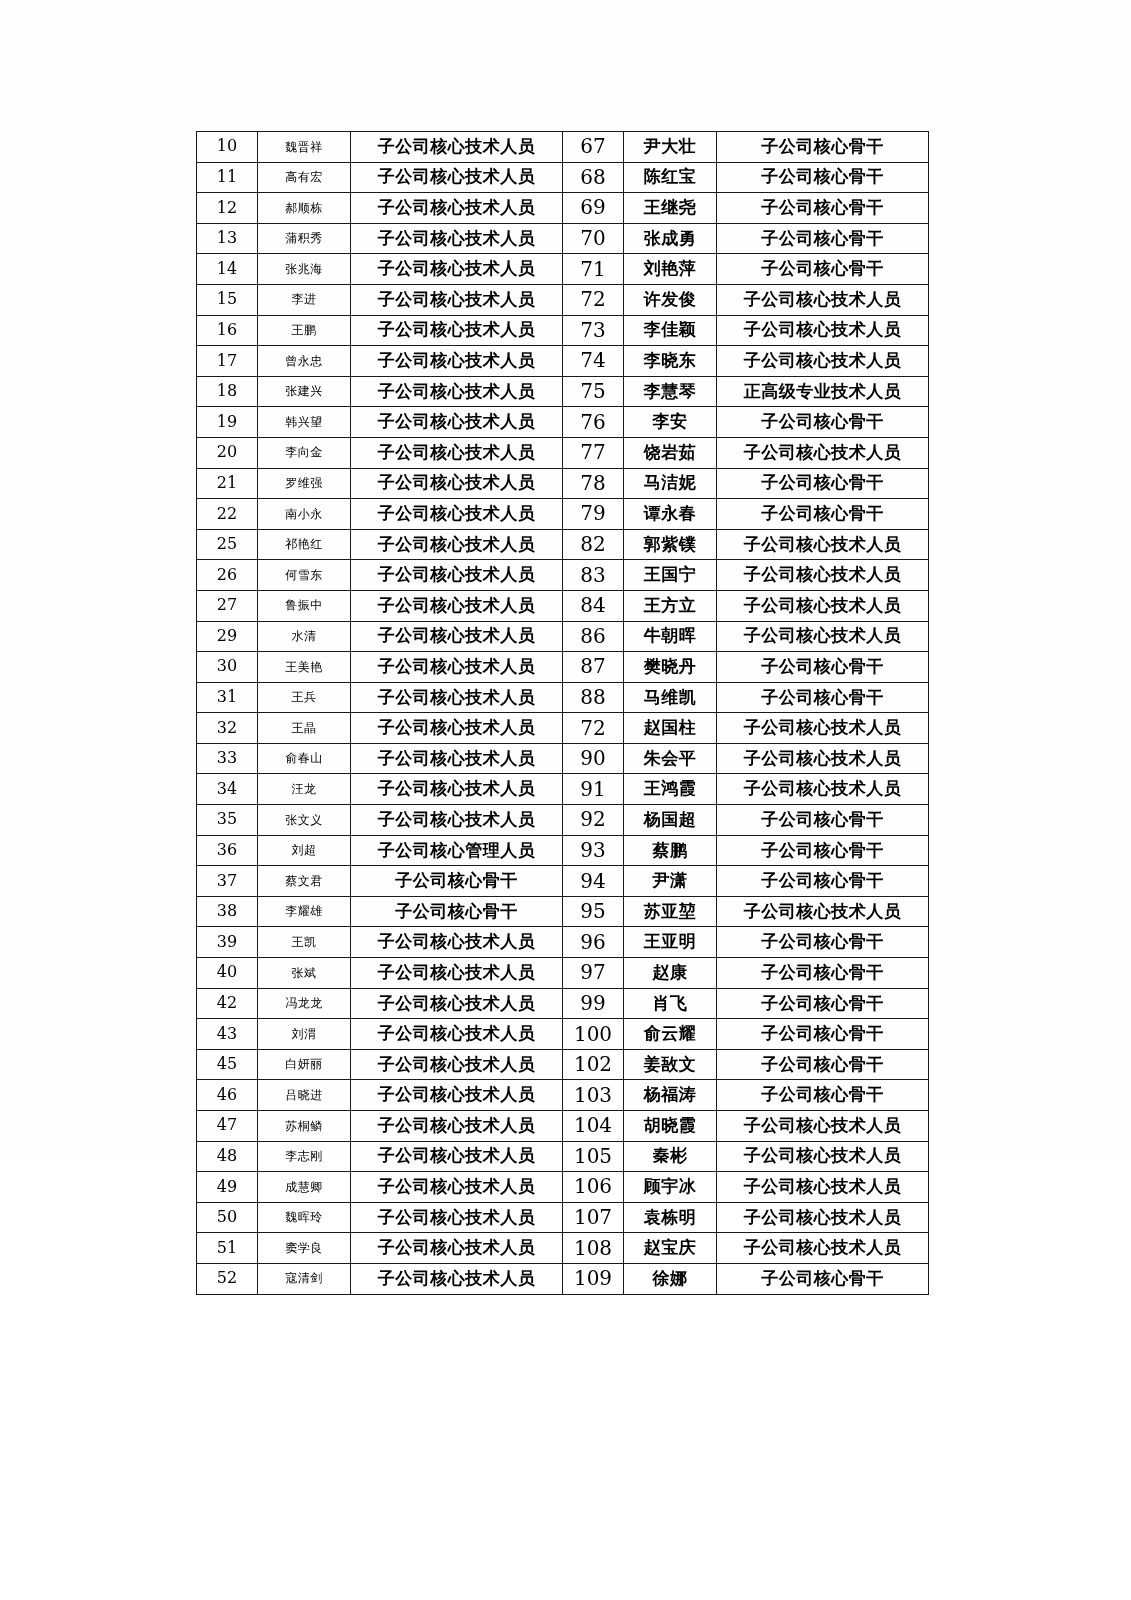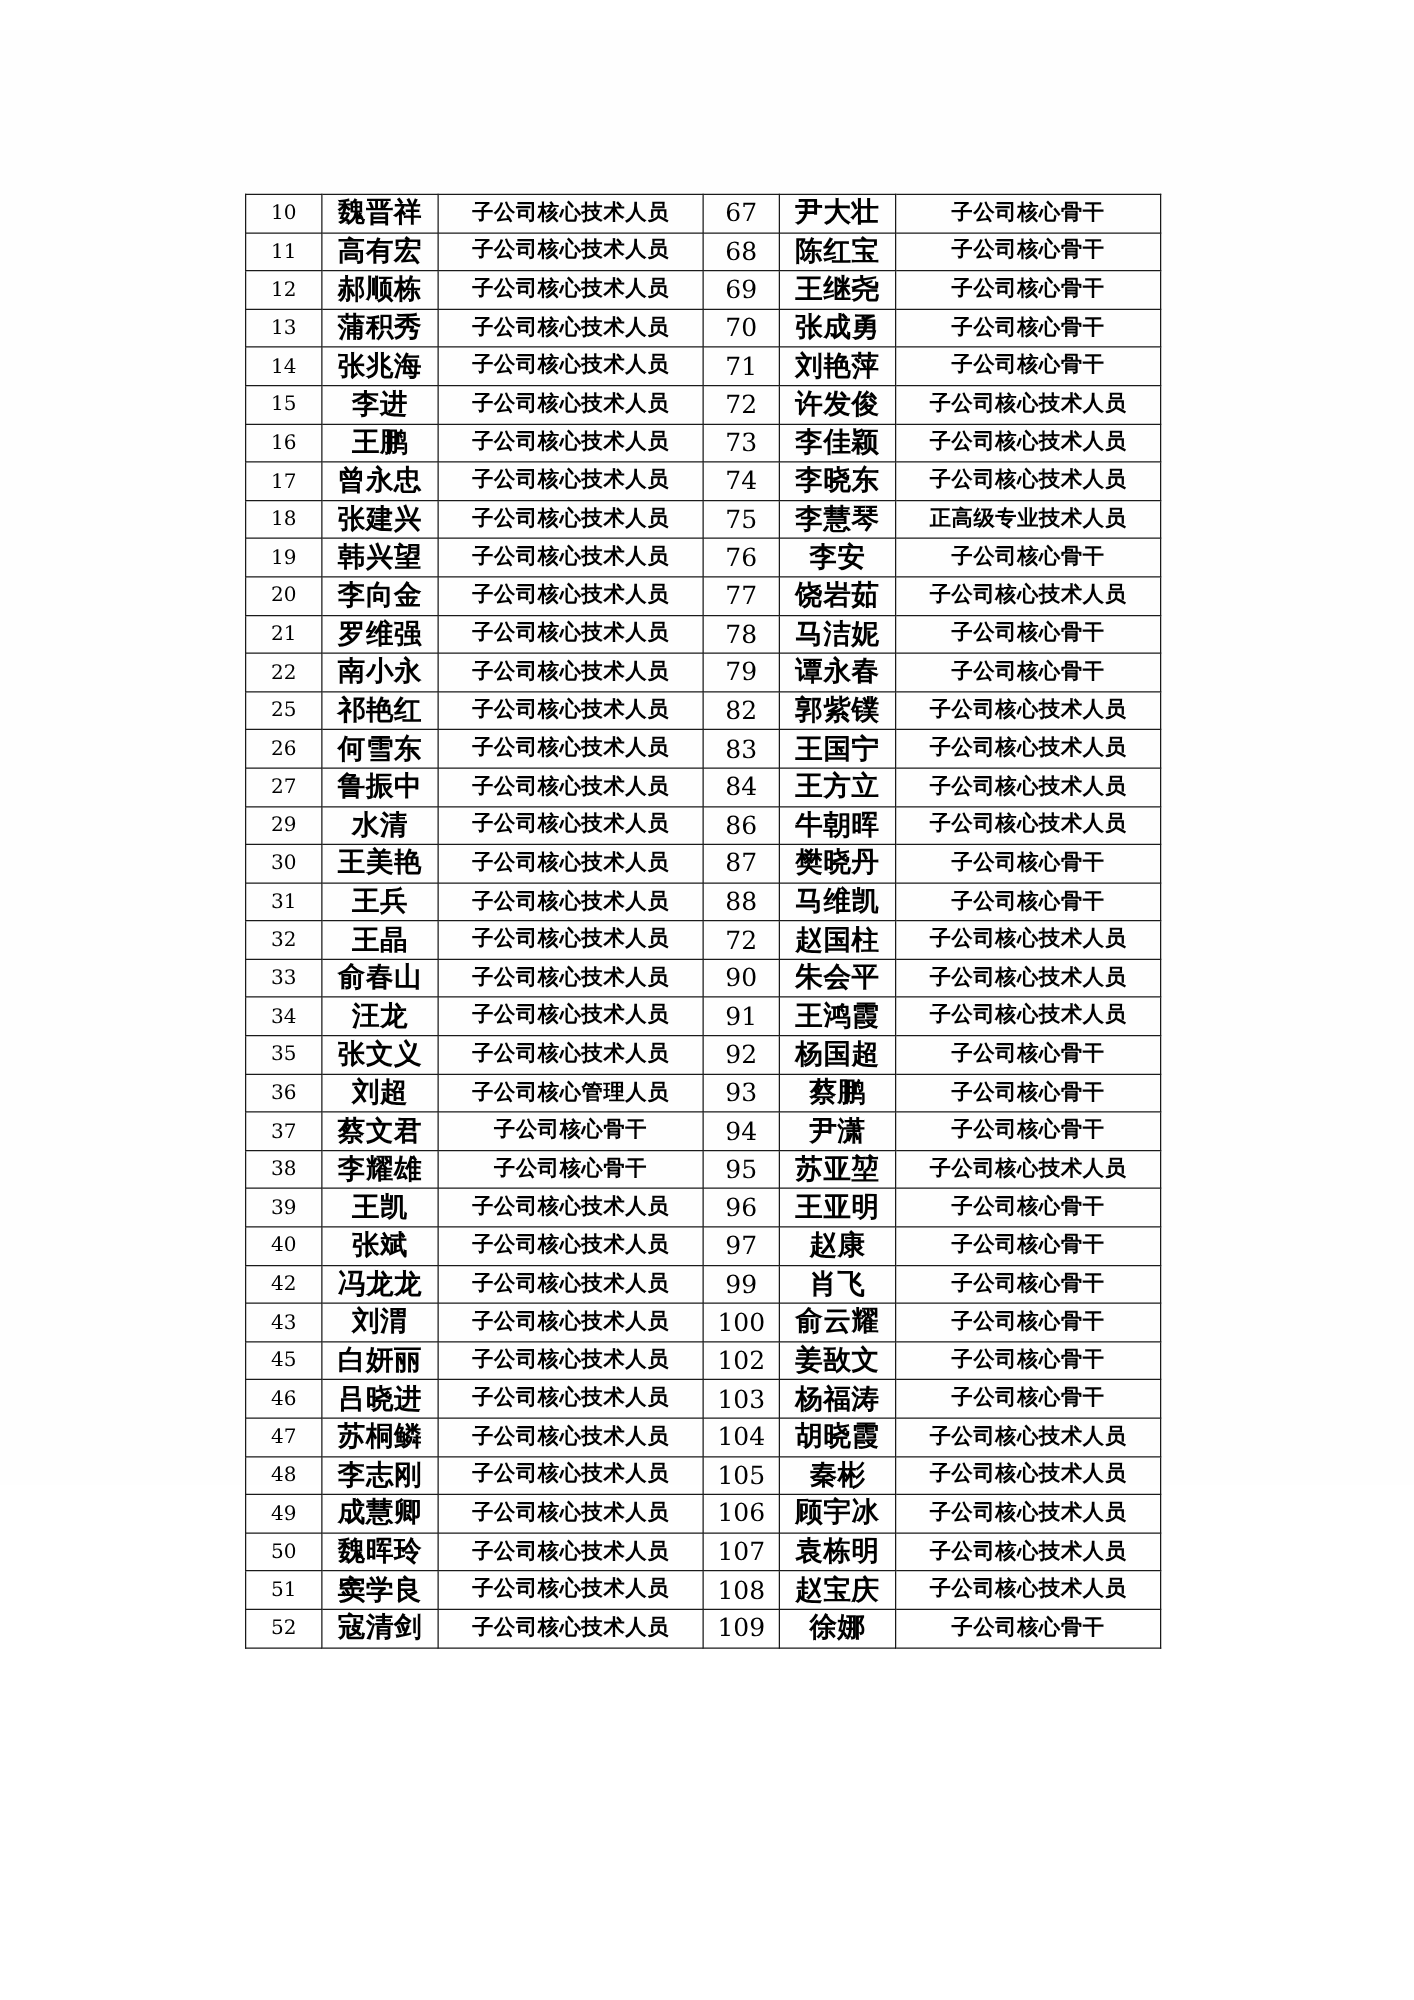--- a/index.html
+++ b/index.html
@@ -15,21 +15,20 @@
     position: relative;
     overflow: hidden;
   }
   .page {
     position: absolute;
     left: 0;
     top: 0;
     width: 1131px;
     height: 1164px;
     background: #fefefe;
-    margin-top: 24px;
   }
   .table-wrap {
     position: absolute;
     left: 196px;
     top: 131px;
     width: 726px;
   }
   table.roster {
     border-collapse: collapse;
     width: 726px;
@@ -44,38 +43,38 @@
     padding: 0;
     font-family: "DejaVu Serif", "Liberation Serif", serif;
   }
   td.num {
     width: 60px;
     font-size: 16px;
     font-family: "Liberation Serif", "DejaVu Serif", serif;
   }
   td.name {
     width: 92px;
-    font-size: 22px;
+    font-size: 12px;
     letter-spacing: 0.5px;
-    font-weight: 700;
+    font-weight: 400;
   }
   td.role {
     width: 211px;
     font-size: 17px;
     letter-spacing: 0.5px;
     font-weight: 600;
   }
   td.num2 {
     width: 60px;
     font-size: 20px;
     font-family: "Liberation Serif", "DejaVu Serif", serif;
   }
   td.name2 {
     width: 92px;
-    font-size: 22px;
+    font-size: 17px;
     letter-spacing: 0.5px;
     font-weight: 600;
   }
   td.role2 {
     width: 211px;
     font-size: 17px;
     letter-spacing: 0.5px;
     font-weight: 600;
   }
 </style>

